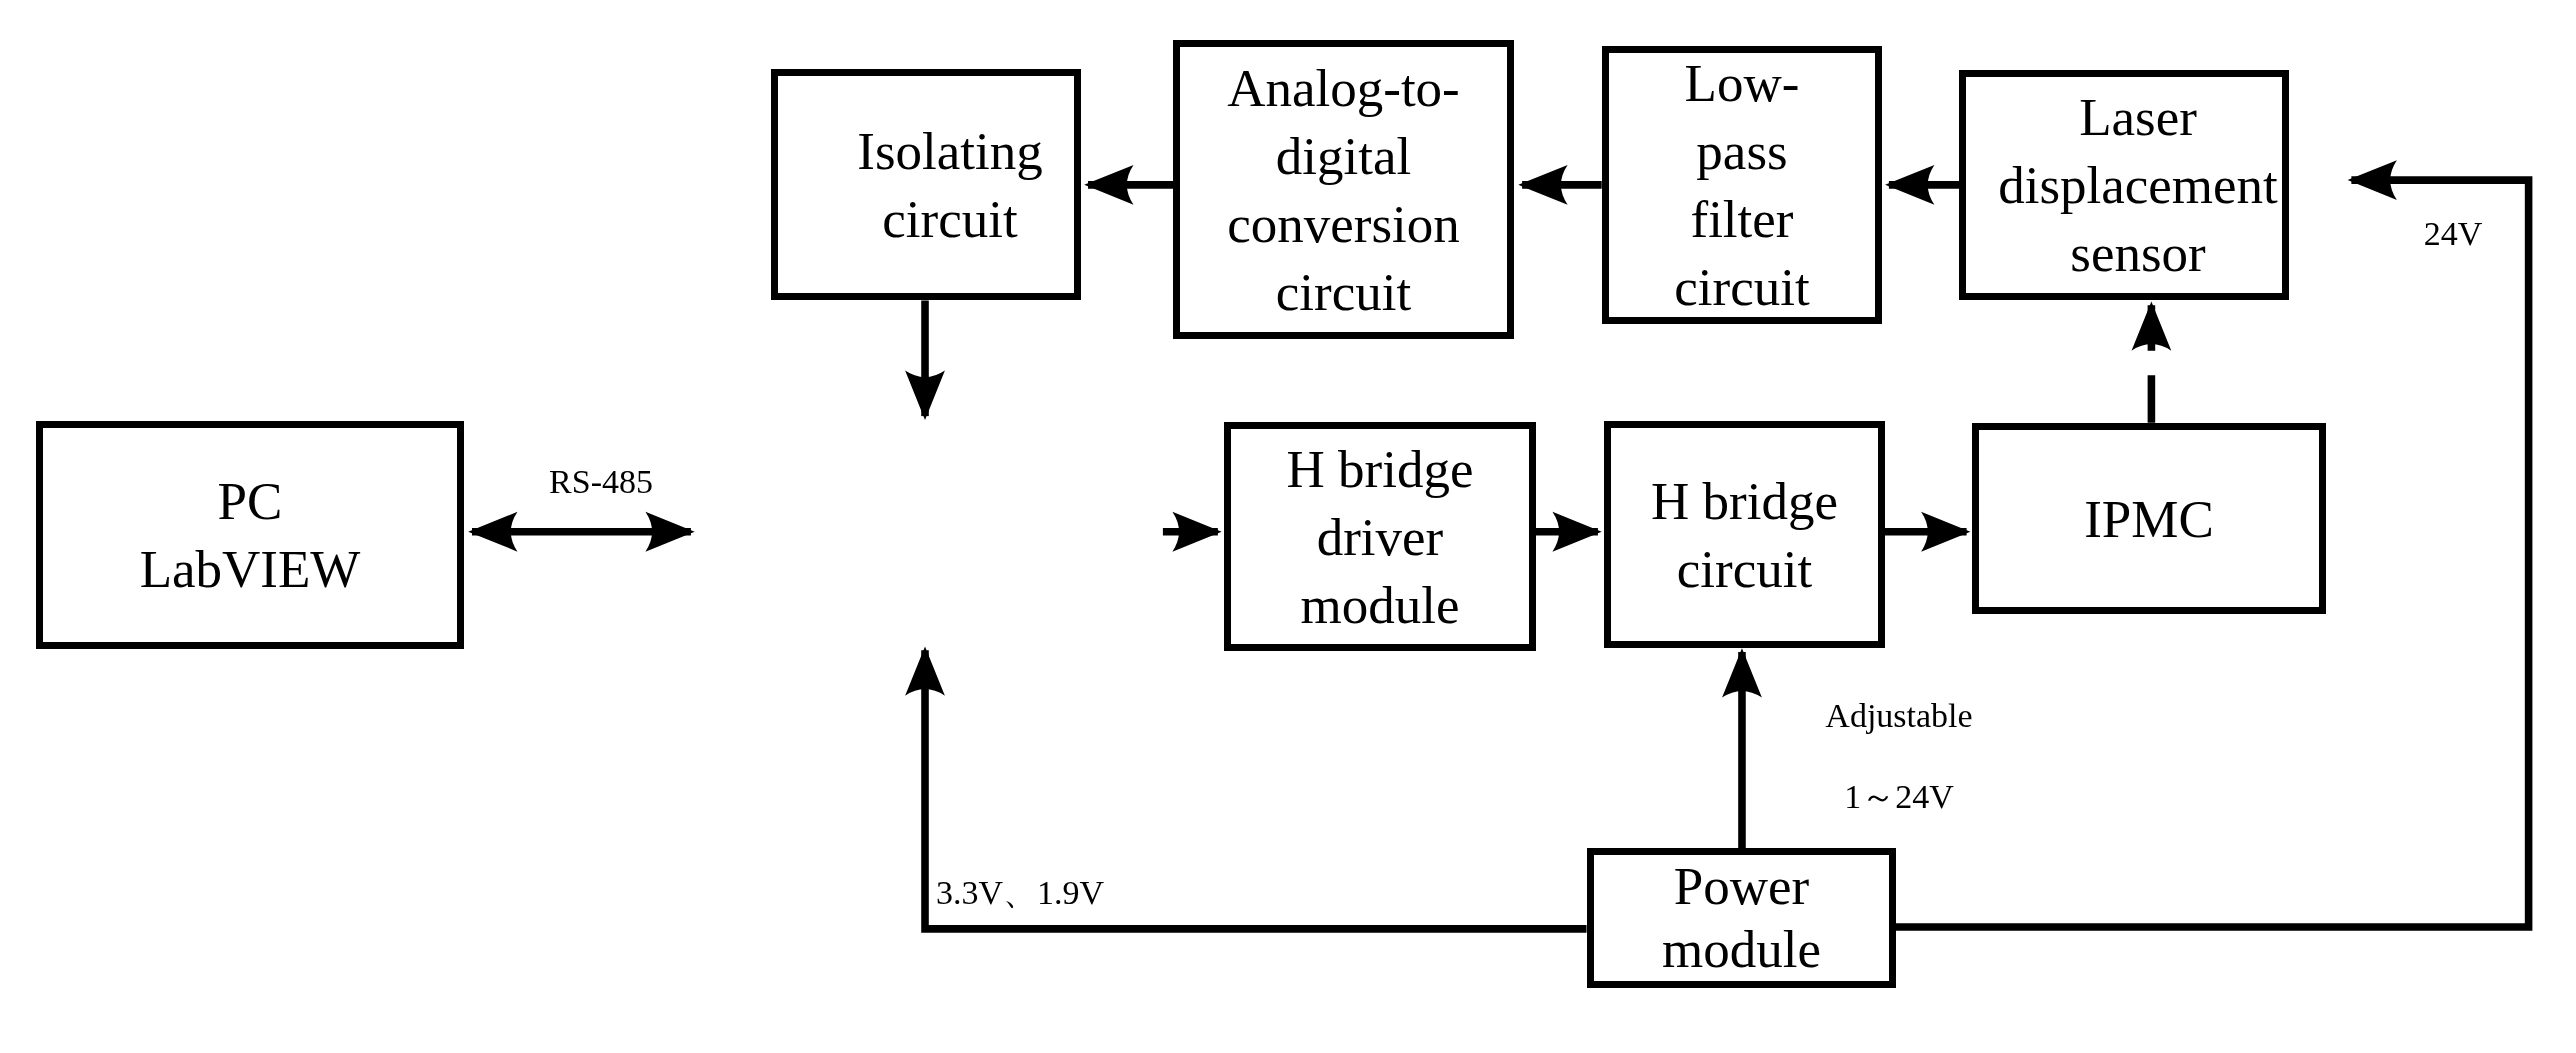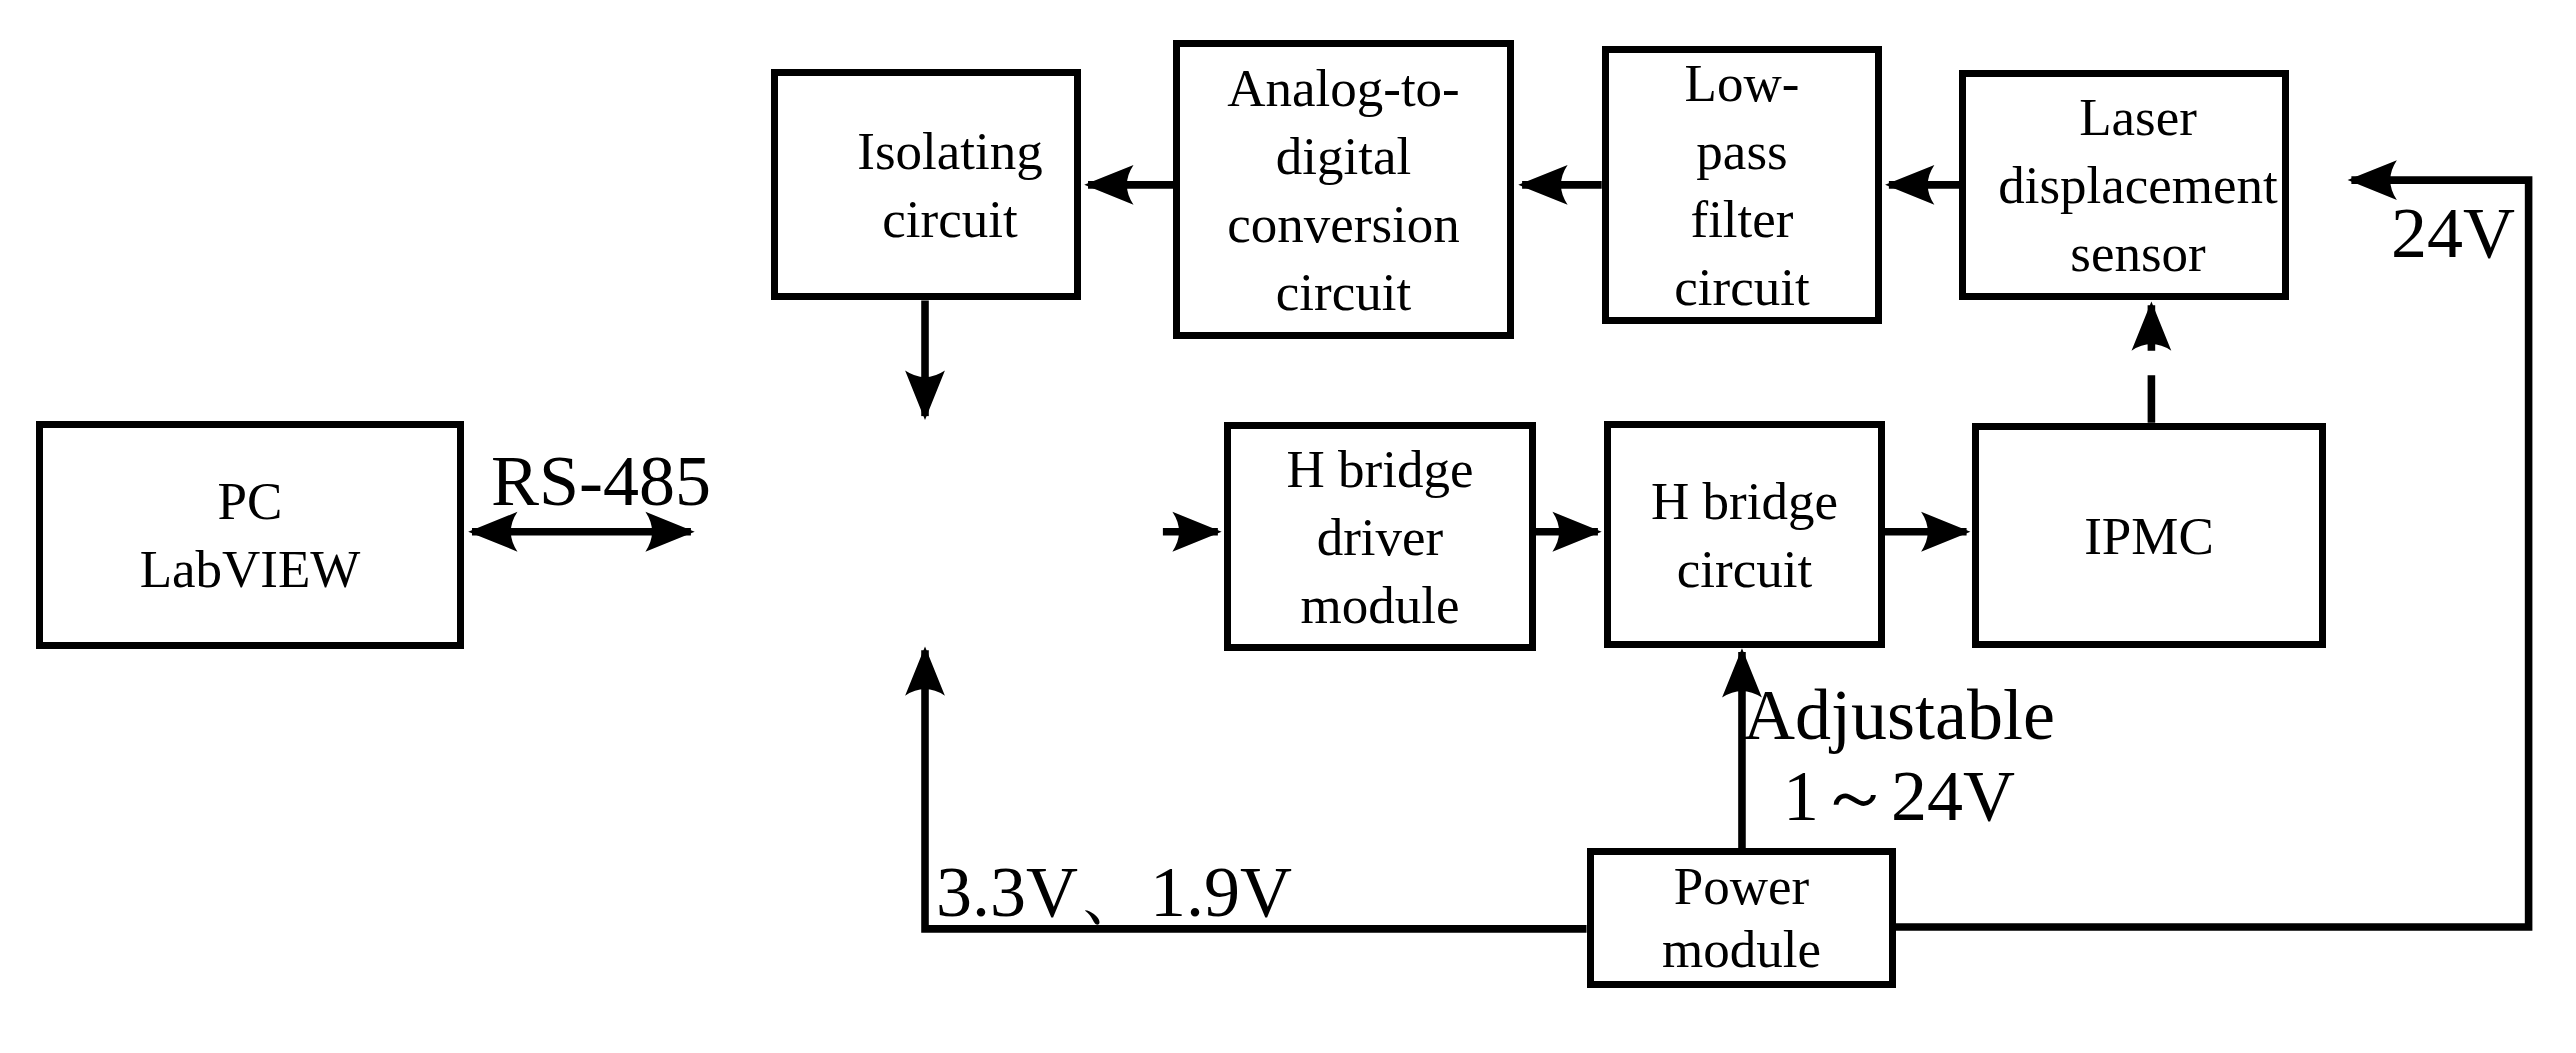--- a/index.html
+++ b/index.html
@@ -31,21 +31,21 @@
     align-items: center;
     justify-content: center;
     text-align: center;
     font-size: 53px;
     line-height: 68px;
     white-space: nowrap;
   }
   .box span { display: block; }
   .edge-label {
     position: absolute;
-    font-size: 72px;
+    font-size: 34px;
     line-height: 81px;
     white-space: nowrap;
   }
   .center-x { transform: translateX(-50%); }
   .center-xy { transform: translate(-50%, -50%); }
   .center-y { transform: translateY(-50%); }
   .ta-c { text-align: center; }
 </style>
 </head>
 <body>
@@ -110,21 +110,21 @@
     <span>H bridge</span>
     <span>driver</span>
     <span>module</span>
   </div>
 
   <div class="box" style="left:1604px; top:421px; width:281px; height:227px;">
     <span>H bridge</span>
     <span>circuit</span>
   </div>
 
-  <div class="box" style="left:1972px; top:423px; width:354px; height:225px;">
+  <div class="box" style="left:1972px; top:423px; width:354px; height:191px;">
     <span>IPMC</span>
   </div>
 
   <div class="box" style="left:1587px; top:848px; width:309px; height:140px; line-height:63px;">
     <span>Power</span>
     <span>module</span>
   </div>
 
   <div class="edge-label center-xy" style="left:601px; top:481px;">RS-485</div>
 

